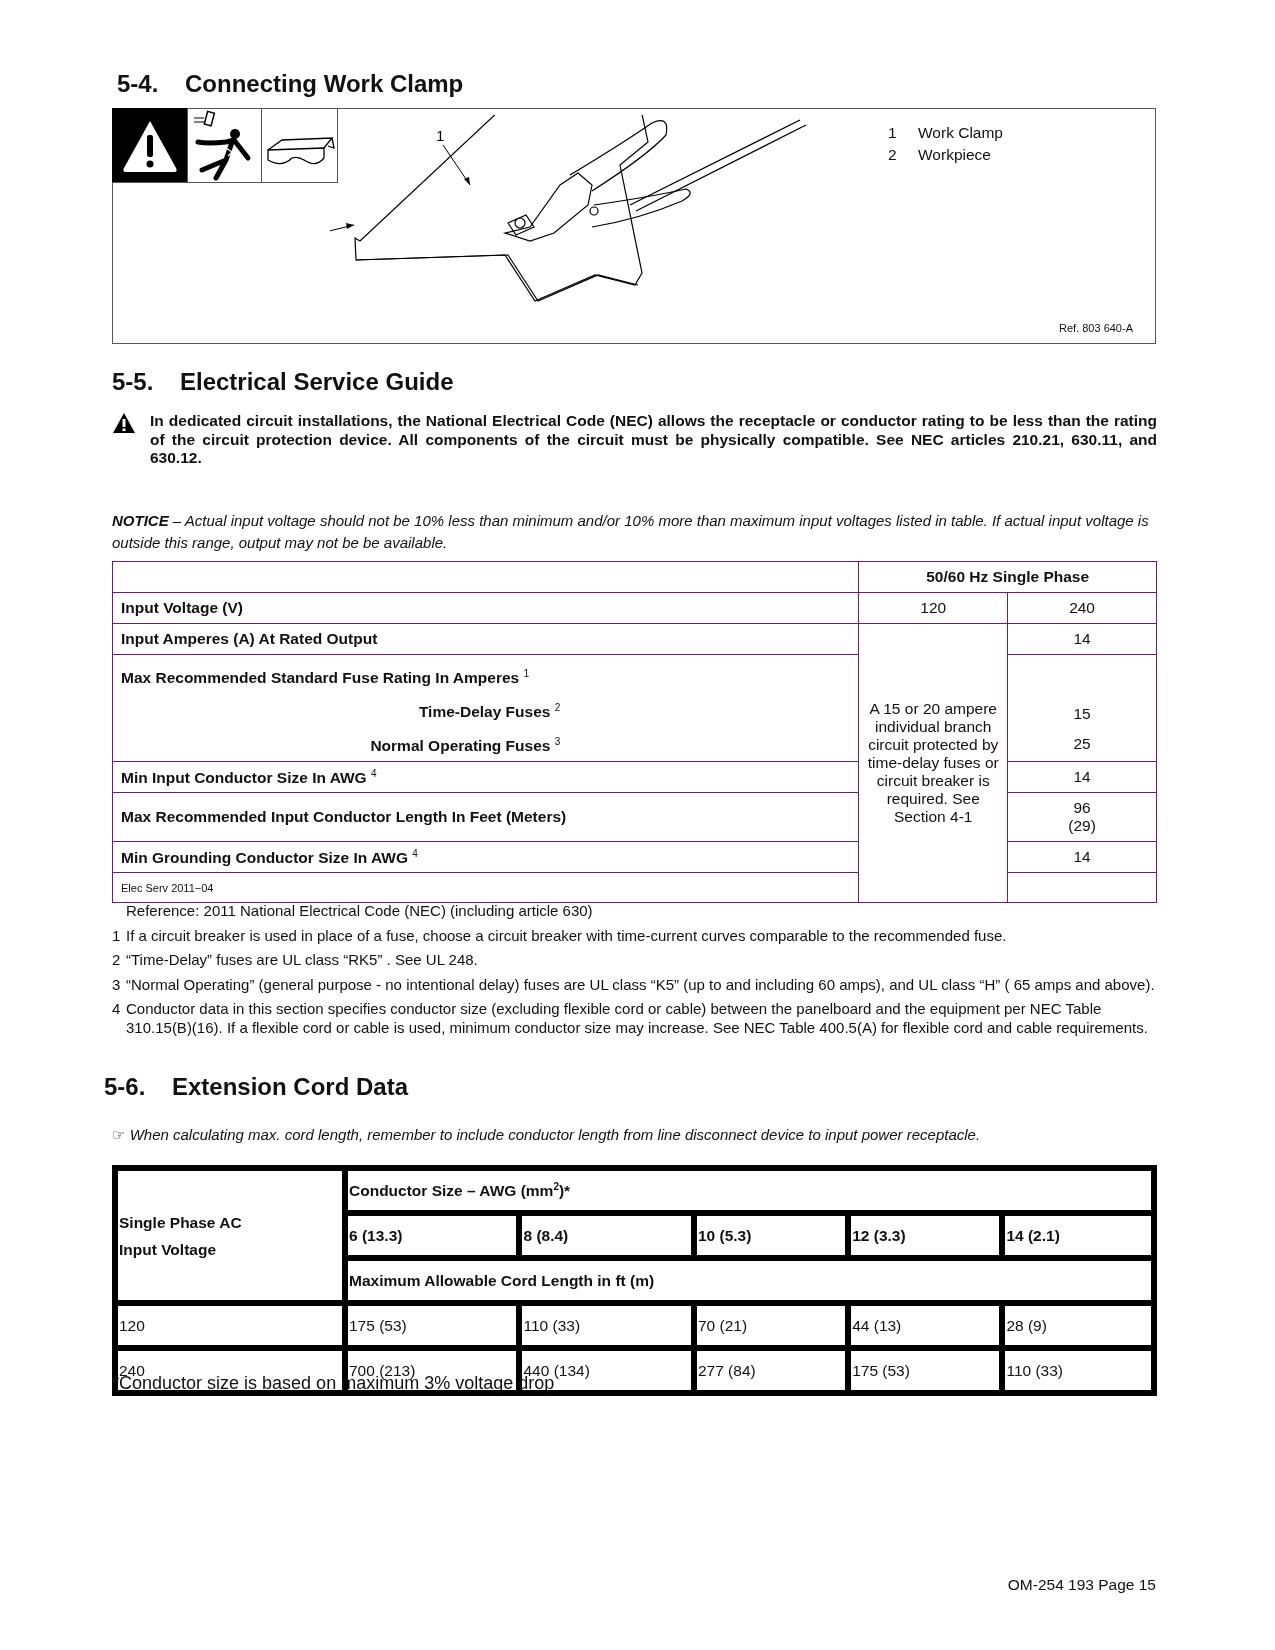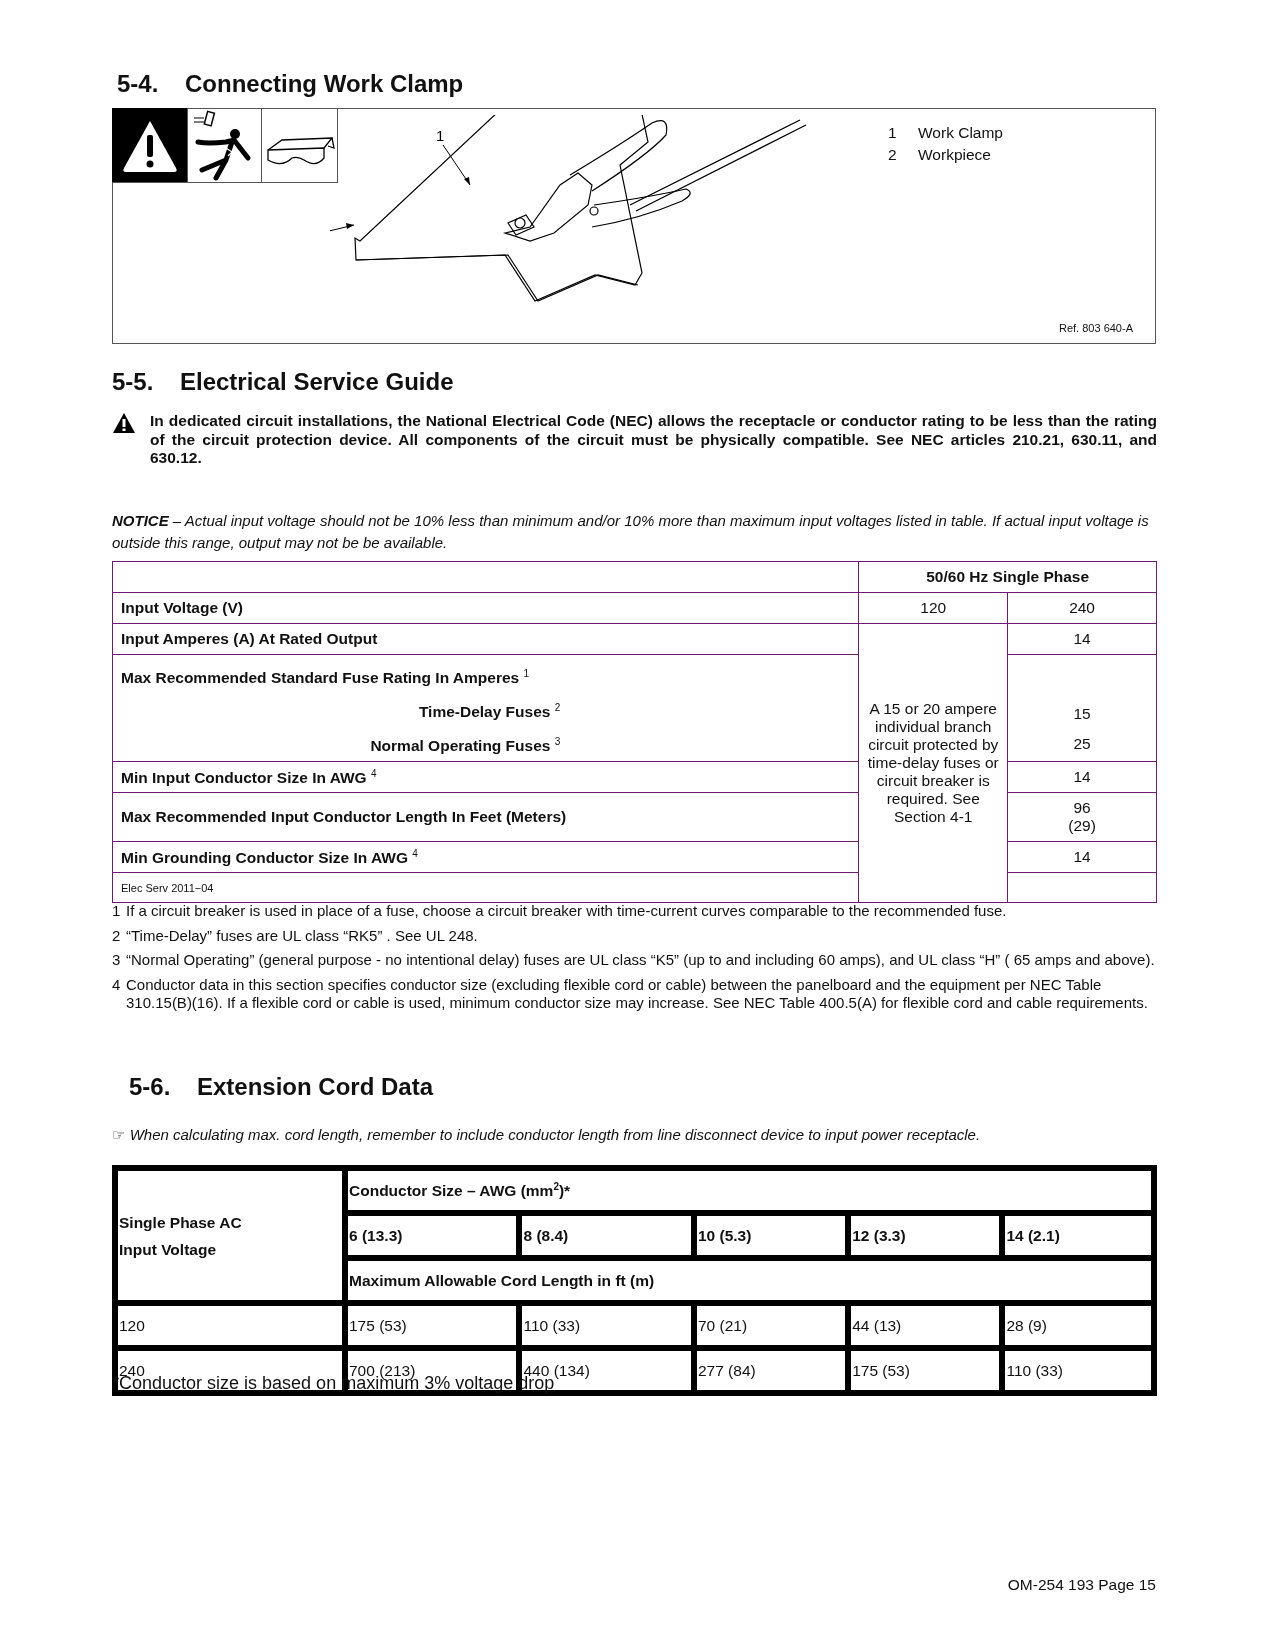--- a/index.html
+++ b/index.html
@@ -192,39 +192,40 @@
     <td class="lbl"><span>Min Grounding Conductor Size In AWG</span> <sup>4</sup></td>
     <td class="c240">14</td>
   </tr>
   <tr>
     <td class="foot" colspan="3">Elec Serv 2011−04</td>
   </tr>
 </tbody>
   </table>
 
 <div id="refs" class="abs">
+  <div class="ref">Reference: 2011 National Electrical Code (NEC) (including article 630)</div>
   <div class="fn">
       <span class="n">1</span>
       <span class="t">If a circuit breaker is used in place of a fuse, choose a circuit breaker with time-current curves comparable to the recommended fuse.</span>
     </div>
   <div class="fn">
       <span class="n">2</span>
       <span class="t">“Time-Delay” fuses are UL class “RK5” . See UL 248.</span>
     </div>
   <div class="fn">
       <span class="n">3</span>
       <span class="t">“Normal Operating” (general purpose - no intentional delay) fuses are UL class “K5” (up to and including 60 amps), and UL class “H” ( 65 amps and above).</span>
     </div>
   <div class="fn">
       <span class="n">4</span>
       <span class="t">Conductor data in this section specifies conductor size (excluding flexible cord or cable) between the panelboard and the equipment per NEC Table 310.15(B)(16). If a flexible cord or cable is used, minimum conductor size may increase. See NEC Table 400.5(A) for flexible cord and cable requirements.</span>
     </div>
 </div>
 
-<h2 class="section" style="left:129px; top:1073px;">
+<h2 class="section" style="left:104px; top:1073px;">
   <span class="num">5-6.</span><span>Extension Cord Data</span>
 </h2>
 <div id="tip" class="abs">
   <span style="font-style:normal;">☞</span>
   <span>When calculating max. cord length, remember to include conductor length from line disconnect device to input power receptacle.</span>
 </div>
 
 <table id="ext-table">
   <tbody>
       <tr>

